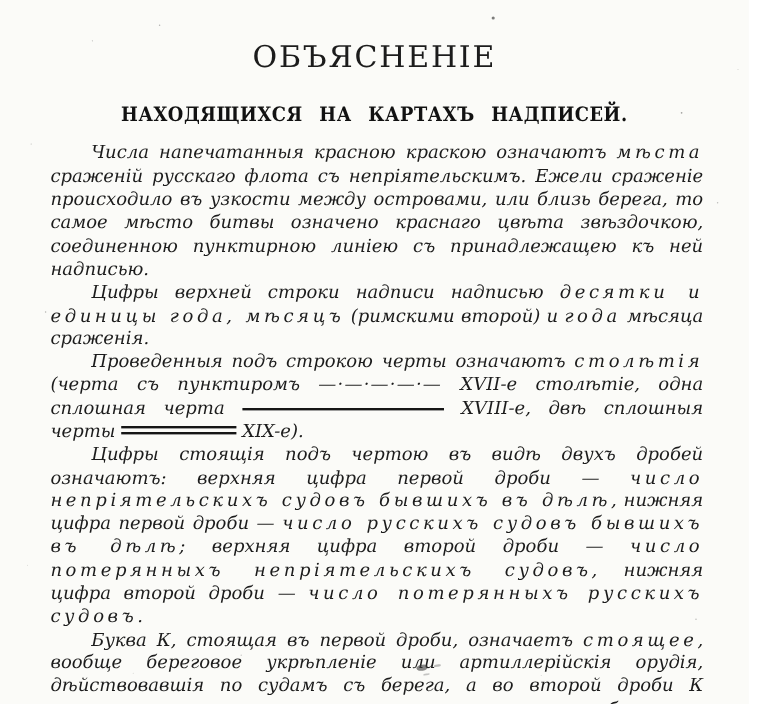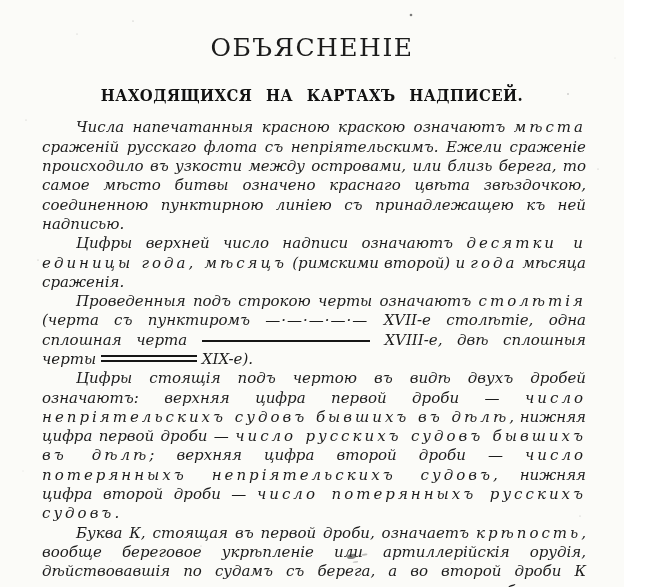--- a/index.html
+++ b/index.html
@@ -111,20 +111,20 @@
 
 <div class="page" style="--paper: #fbfbf8; --ink: #1c1c1c;">
   <div class="speckles"></div>
 
   <h1 class="title">ОБЪЯСНЕНІЕ</h1>
 
   <h2 class="subtitle">НАХОДЯЩИХСЯ НА КАРТАХЪ НАДПИСЕЙ.</h2>
 
   <div class="body-text">
       <p class="para"><span class="seg-normal">Числа напечатанныя красною краскою означаютъ </span><span class="seg-spaced">мѣста</span><span class="seg-normal"> сраженій русскаго флота съ непріятельскимъ. Ежели сраженіе происходило въ узкости между островами, или близь берега, то самое мѣсто битвы означено краснаго цвѣта звѣздочкою, соединенною пунктирною линіею съ принадлежащею къ ней надписью.</span></p>
-      <p class="para"><span class="seg-normal">Цифры верхней число надписи означаютъ </span><span class="seg-spaced">десятки и единицы года, мѣсяцъ</span><span class="seg-normal"> (римскими второй) и </span><span class="seg-spaced">года</span><span class="seg-normal"> мѣсяца сраженія.</span></p>
+      <p class="para"><span class="seg-normal">Цифры верхней строки надписи надписью </span><span class="seg-spaced">десятки и единицы года, мѣсяцъ</span><span class="seg-normal"> (римскими второй) и </span><span class="seg-spaced">года</span><span class="seg-normal"> мѣсяца сраженія.</span></p>
       <p class="para"><span class="seg-normal">Проведенныя подъ строкою черты означаютъ </span><span class="seg-spaced">столѣтія</span><span class="seg-normal"> (черта съ пунктиромъ </span><span class="seg-dashdot">—·—·—·—·—</span><span class="seg-normal"> XVII-е столѣтіе, одна сплошная черта </span><span class="seg-rule-solid"></span><span class="seg-normal"> XVIII-е, двѣ сплошныя черты </span><span class="seg-rule-double"></span><span class="seg-normal"> XIX-е).</span></p>
       <p class="para"><span class="seg-normal">Цифры стоящія подъ чертою въ видѣ двухъ дробей означаютъ: верхняя цифра первой дроби — </span><span class="seg-spaced">число непріятельскихъ судовъ бывшихъ въ дѣлѣ</span><span class="seg-normal">, нижняя цифра первой дроби — </span><span class="seg-spaced">число русскихъ судовъ бывшихъ въ дѣлѣ</span><span class="seg-normal">; верхняя цифра второй дроби — </span><span class="seg-spaced">число потерянныхъ непріятельскихъ судовъ</span><span class="seg-normal">, нижняя цифра второй дроби — </span><span class="seg-spaced">число потерянныхъ русскихъ судовъ</span><span class="seg-normal">.</span></p>
-      <p class="para"><span class="seg-normal">Буква К, стоящая въ первой дроби, означаетъ </span><span class="seg-spaced">крѣпость</span><span class="seg-normal">, вообще береговое укрѣпленіе или артиллерійскія орудія, дѣйствовавшія по судамъ съ берега, а во второй дроби К стоящее на мѣстѣ потерь, означаетъ крѣпость или береговое укрѣпленіе взятое непріятелемъ.</span></p>
+      <p class="para"><span class="seg-normal">Буква К, стоящая въ первой дроби, означаетъ </span><span class="seg-spaced">стоящее</span><span class="seg-normal">, вообще береговое укрѣпленіе или артиллерійскія орудія, дѣйствовавшія по судамъ съ берега, а во второй дроби К стоящее на мѣстѣ потерь, означаетъ крѣпость или береговое укрѣпленіе взятое непріятелемъ.</span></p>
     </div>
 
   <div class="smudge"></div>
 </div>
 
 </body></html>

